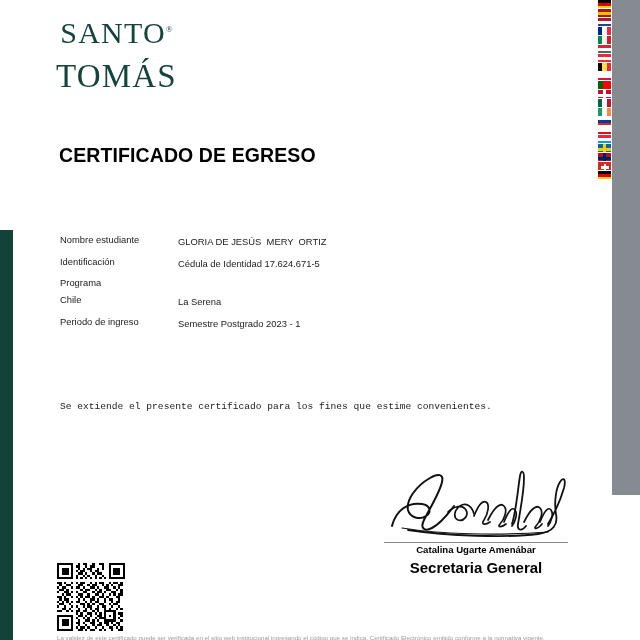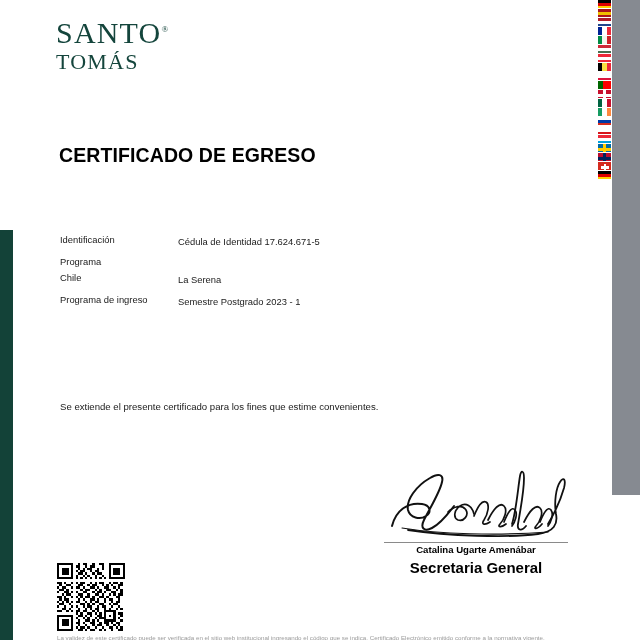--- a/index.html
+++ b/index.html
@@ -55,23 +55,23 @@
     display: block;
     position: relative;
     text-align: center;
   }
   .logo-reg {
     font-size: 9px;
     vertical-align: super;
     letter-spacing: 0;
   }
   .logo-line2 {
-    font-size: 22px;
+    font-size: 33px;
     display: block;
-    margin-top: 4px;
+    margin-top: 13px;
   }
 
   
   .title {
     position: absolute;
     left: 59px;
     top: 144px;
     font-size: 19.5px;
     font-weight: bold;
     color: #000000;
@@ -119,20 +119,21 @@
     display: block;
   }
 
   
   .closing {
     position: absolute;
     left: 60px;
     top: 401px;
     font-size: 9.6px;
     color: #1a1a1a;
+    font-family: Liberation Mono, monospace;
   }
   .place-date {
     position: absolute;
     left: 60px;
     top: 432px;
     font-size: 9.6px;
     color: #1a1a1a;
   }
 
   
@@ -263,32 +264,36 @@
     <div class="logo">
       <span class="logo-line1"><span>SANTO</span><span class="logo-reg">®</span></span>
       <span class="logo-line2">TOMÁS</span>
     </div>
 
     <div class="title">CERTIFICADO DE EGRESO</div>
 
 
     <div class="fields">
       <div class="field-row">
+        <div class="field-label">Nombre estudiante</div>
+        <div class="field-value">GLORIA DE JESÚS  MERY  ORTIZ</div>
+      </div>
+      <div class="field-row">
         <div class="field-label">Identificación</div>
         <div class="field-value">Cédula de Identidad 17.624.671-5</div>
       </div>
       <div class="field-row">
         <div class="field-label">Programa</div>
       </div>
       <div class="field-row">
         <div class="field-label">Chile</div>
         <div class="field-value">La Serena</div>
       </div>
       <div class="field-row">
-        <div class="field-label">Programa de ingreso</div>
+        <div class="field-label">Periodo de ingreso</div>
         <div class="field-value">Semestre Postgrado 2023 - 1</div>
       </div>
     </div>
 
     <div class="closing">Se extiende el presente certificado para los fines que estime convenientes.</div>
 
     <div class="signature-block">
       <div class="sig-mark">
         <svg width="196" height="80" viewBox="0 0 196 80">
           <g fill="none" stroke="#111111" stroke-linecap="round" stroke-linejoin="round">

